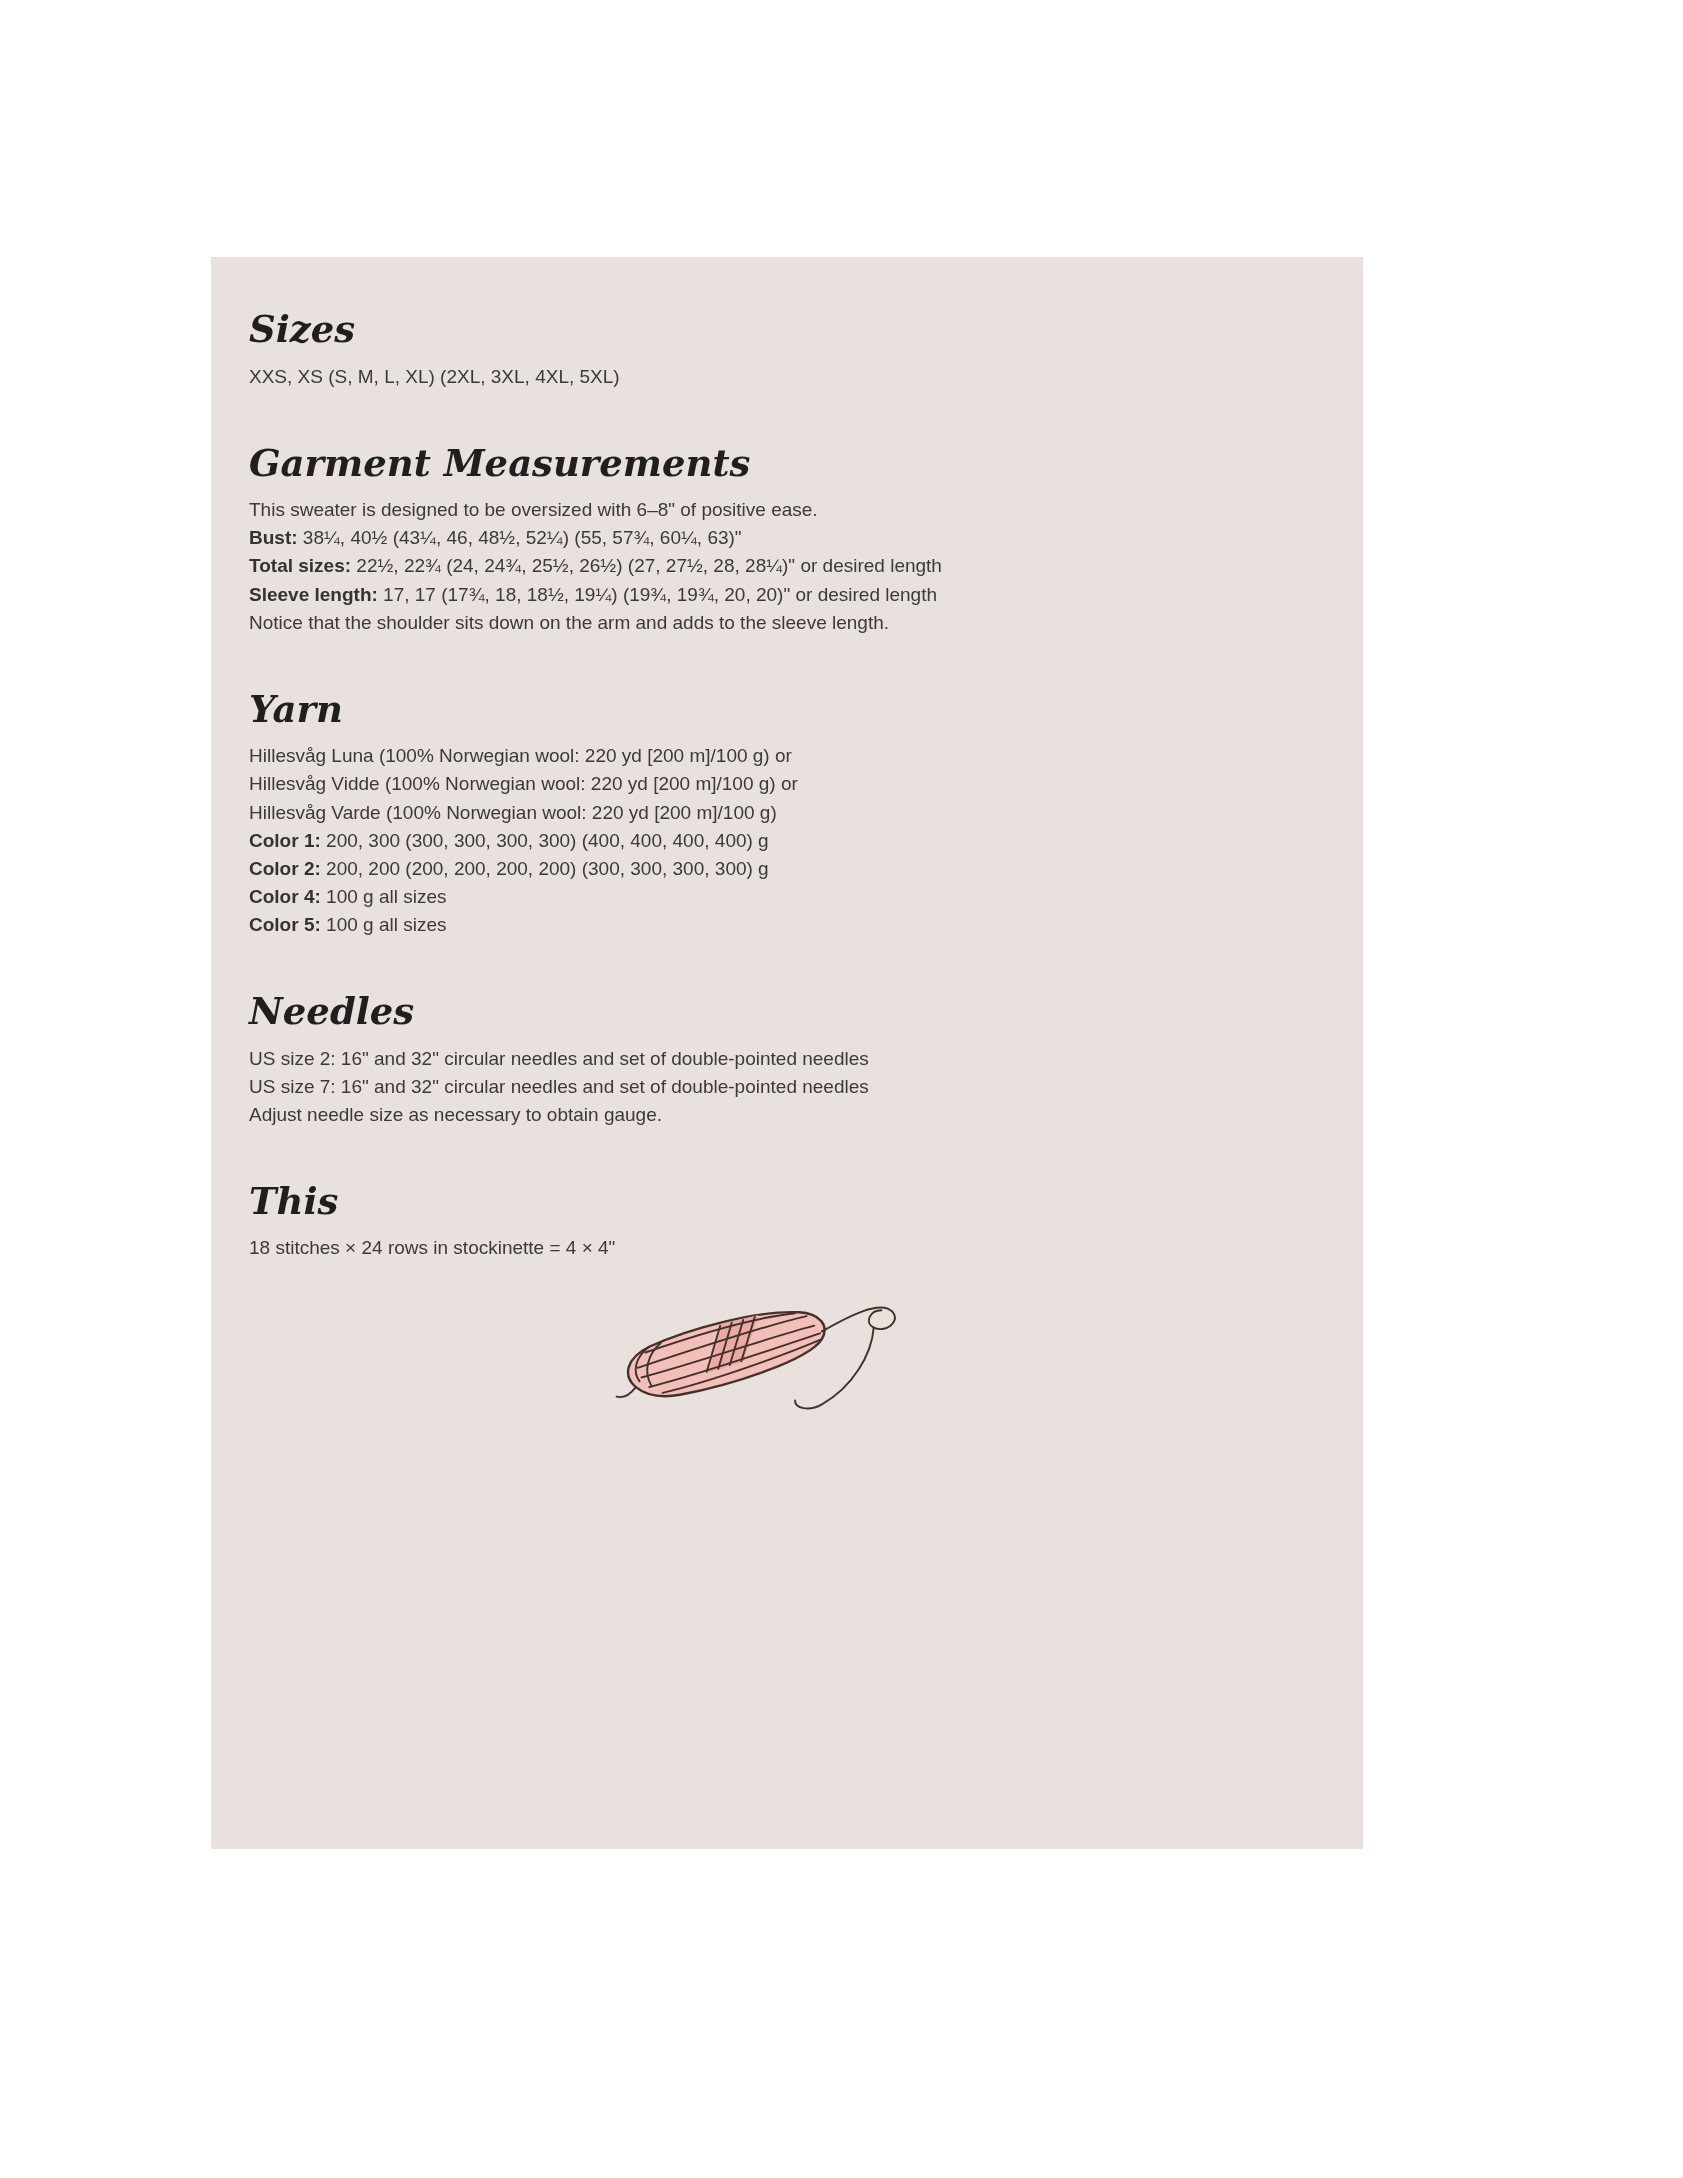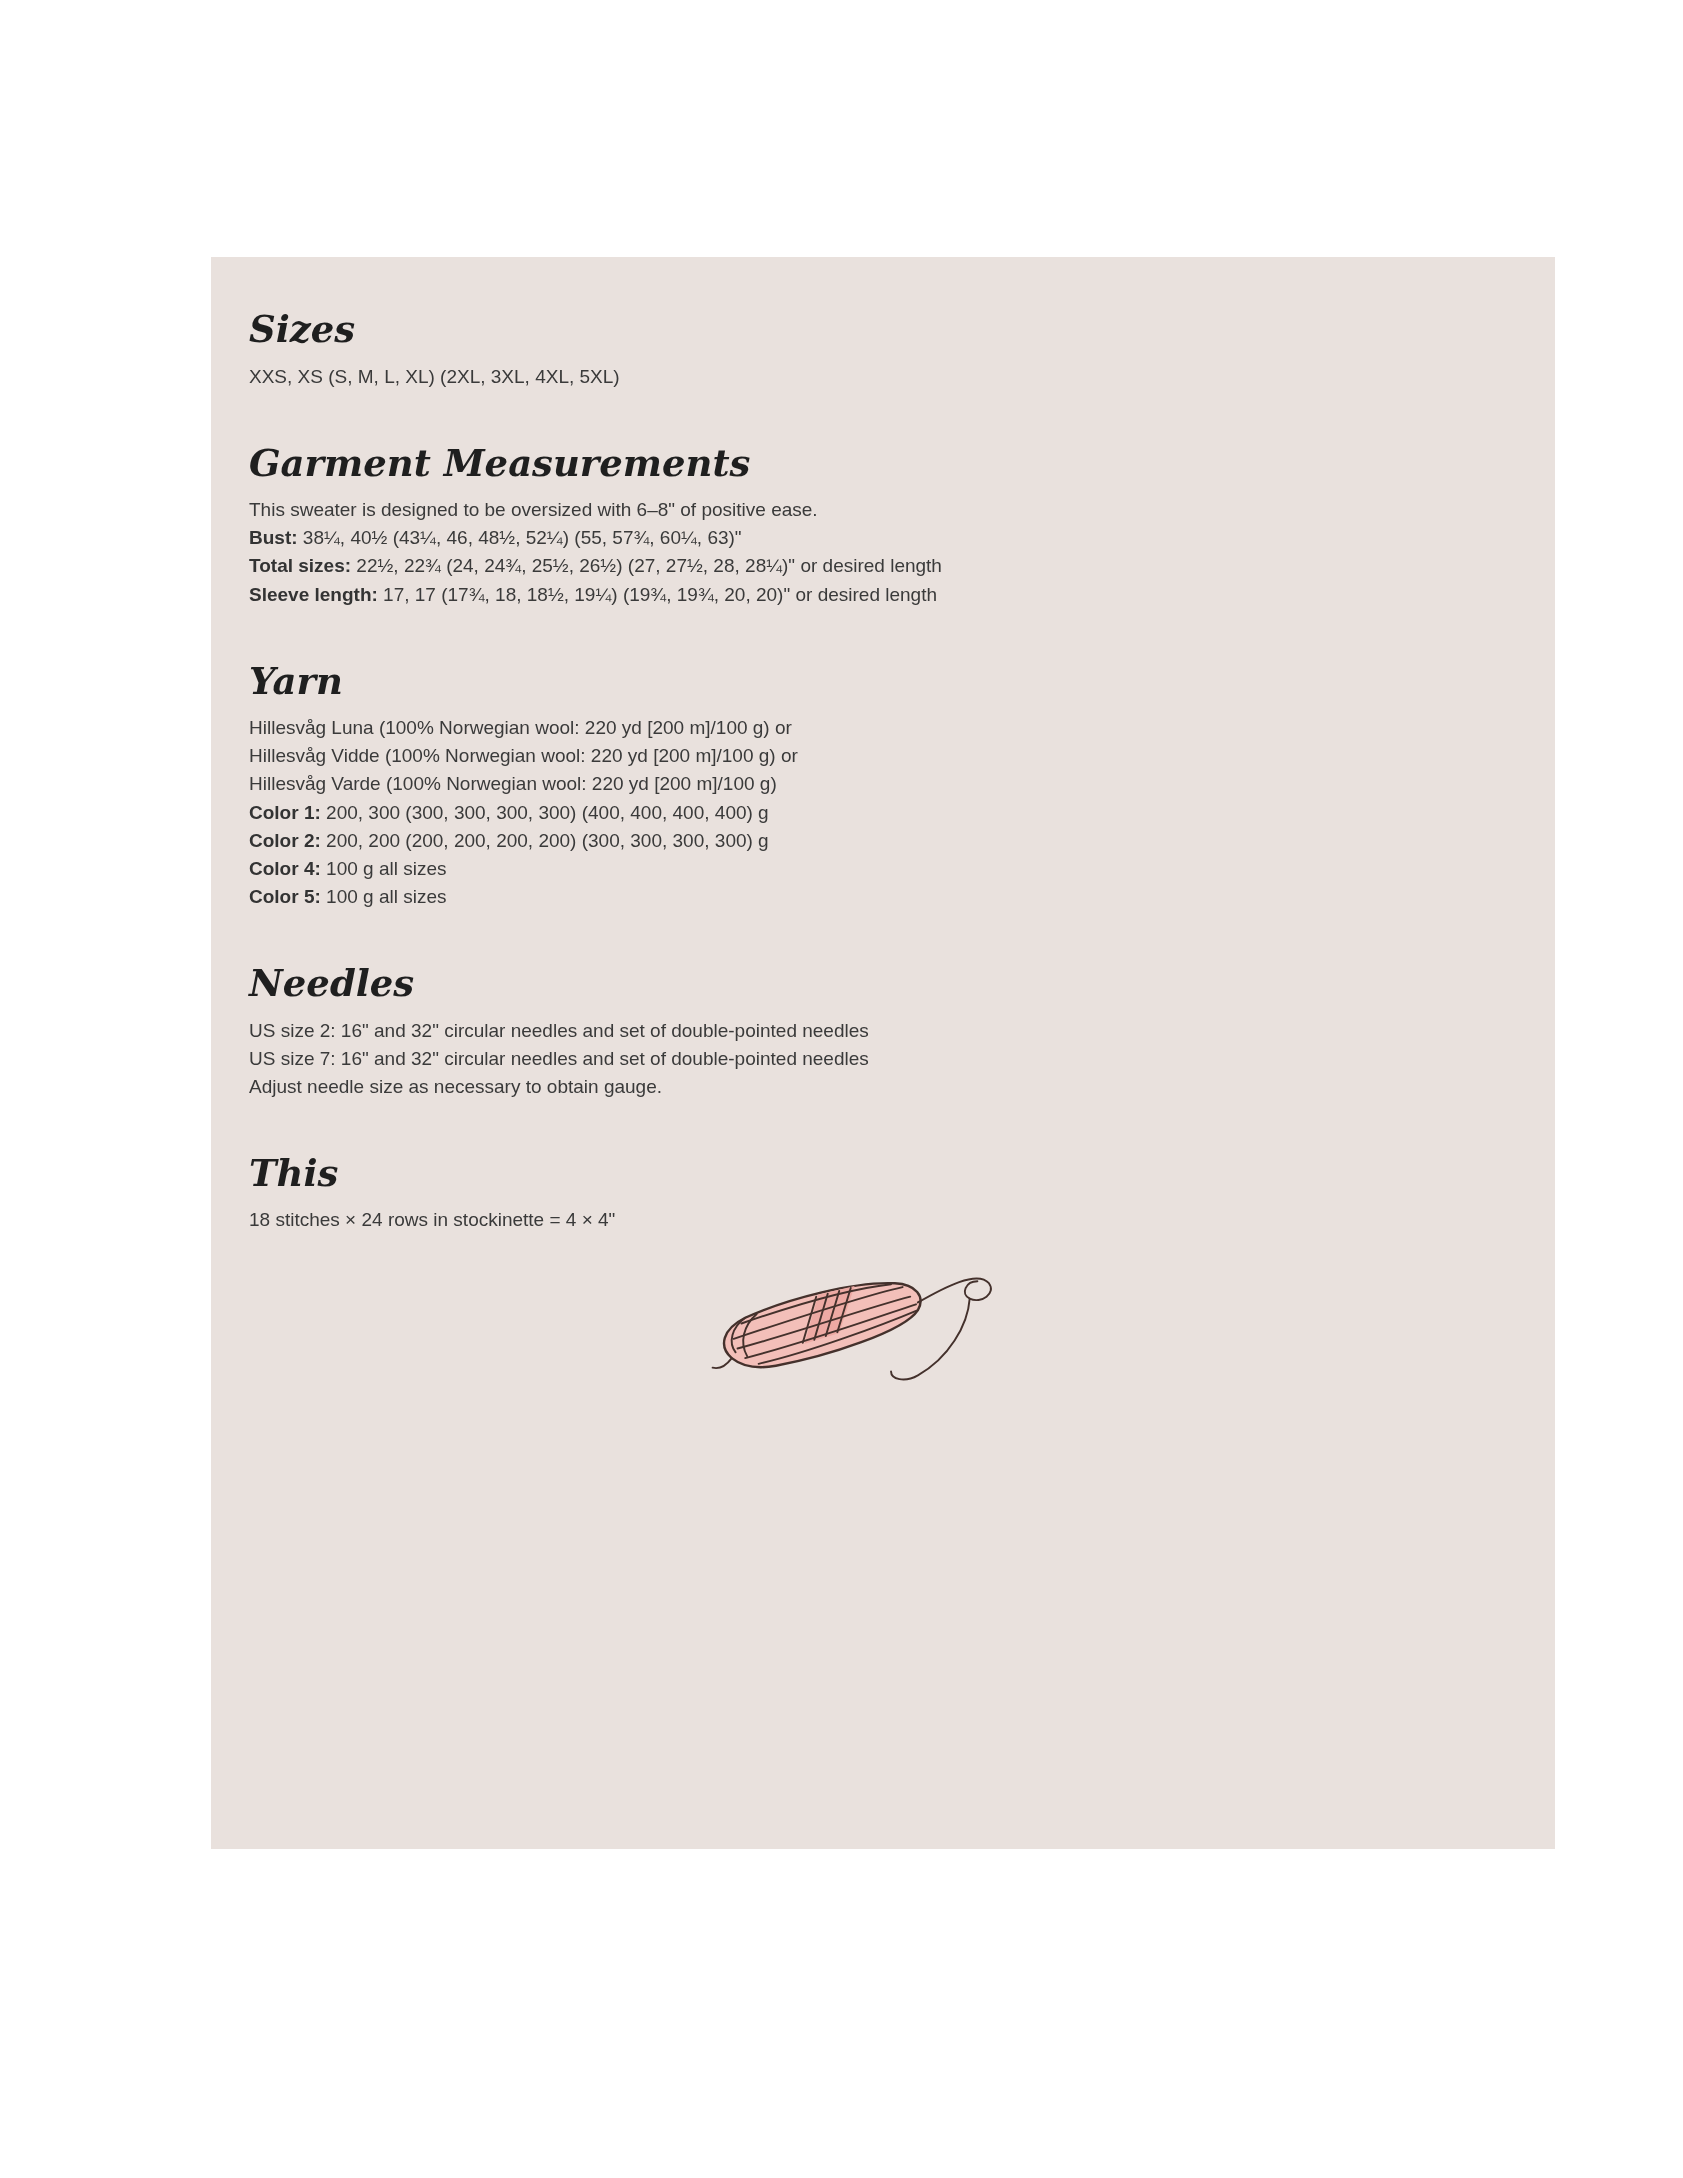--- a/index.html
+++ b/index.html
@@ -14,21 +14,21 @@
     position: relative;
     width: 1683px;
     height: 2178px;
     background: #ffffff;
     overflow: hidden;
   }
   .panel {
     position: absolute;
     left: 211px;
     top: 257px;
-    width: 1344px;
+    width: 1152px;
     height: 1592px;
     background: #e9e1dd;
     box-sizing: border-box;
     padding: 51px 91px 40px 38px;
   }
   h2.section-heading {
     font-family: "DejaVu Serif", serif;
     font-style: italic;
     font-weight: 700;
     font-size: 37px;
@@ -68,20 +68,21 @@
   <div class="panel">
 
     <h2 class="section-heading first">Sizes</h2>
     <p class="body-line">XXS, XS (S, M, L, XL) (2XL, 3XL, 4XL, 5XL)</p>
 
     <h2 class="section-heading">Garment Measurements</h2>
     <p class="body-line">This sweater is designed to be oversized with 6–8" of positive ease.</p>
     <p class="body-line"><strong>Bust:</strong><span> 38¼, 40½ (43¼, 46, 48½, 52¼) (55, 57¾, 60¼, 63)"</span></p>
     <p class="body-line"><strong>Total sizes:</strong><span> 22½, 22¾ (24, 24¾, 25½, 26½) (27, 27½, 28, 28¼)" or desired length</span></p>
     <p class="body-line"><strong>Sleeve length:</strong><span> 17, 17 (17¾, 18, 18½, 19¼) (19¾, 19¾, 20, 20)" or desired length</span></p>
+    <p class="body-line">Notice that the shoulder sits down on the arm and adds to the sleeve length.</p>
 
     <h2 class="section-heading">Yarn</h2>
     <p class="body-line">Hillesvåg Luna (100% Norwegian wool: 220 yd [200 m]/100 g) or</p>
     <p class="body-line">Hillesvåg Vidde (100% Norwegian wool: 220 yd [200 m]/100 g) or</p>
     <p class="body-line">Hillesvåg Varde (100% Norwegian wool: 220 yd [200 m]/100 g)</p>
 
     <p class="body-line"><strong>Color 1:</strong><span> 200, 300 (300, 300, 300, 300) (400, 400, 400, 400) g</span></p>
     <p class="body-line"><strong>Color 2:</strong><span> 200, 200 (200, 200, 200, 200) (300, 300, 300, 300) g</span></p>
     <p class="body-line"><strong>Color 4:</strong><span> 100 g all sizes</span></p>
     <p class="body-line"><strong>Color 5:</strong><span> 100 g all sizes</span></p>

